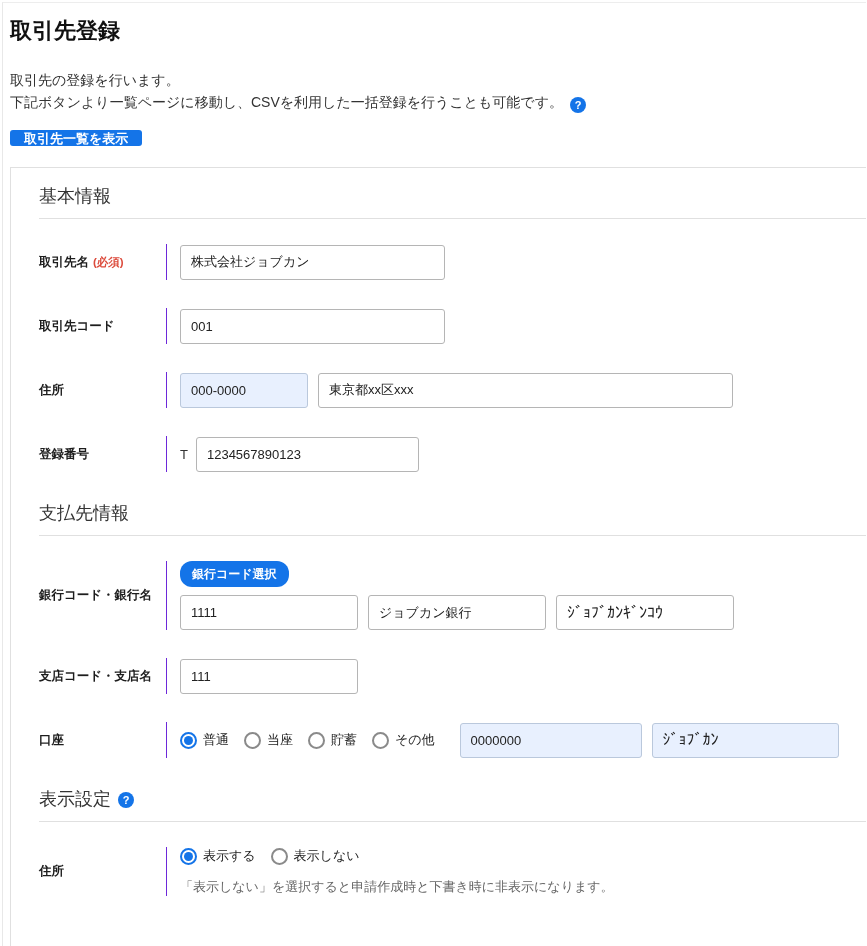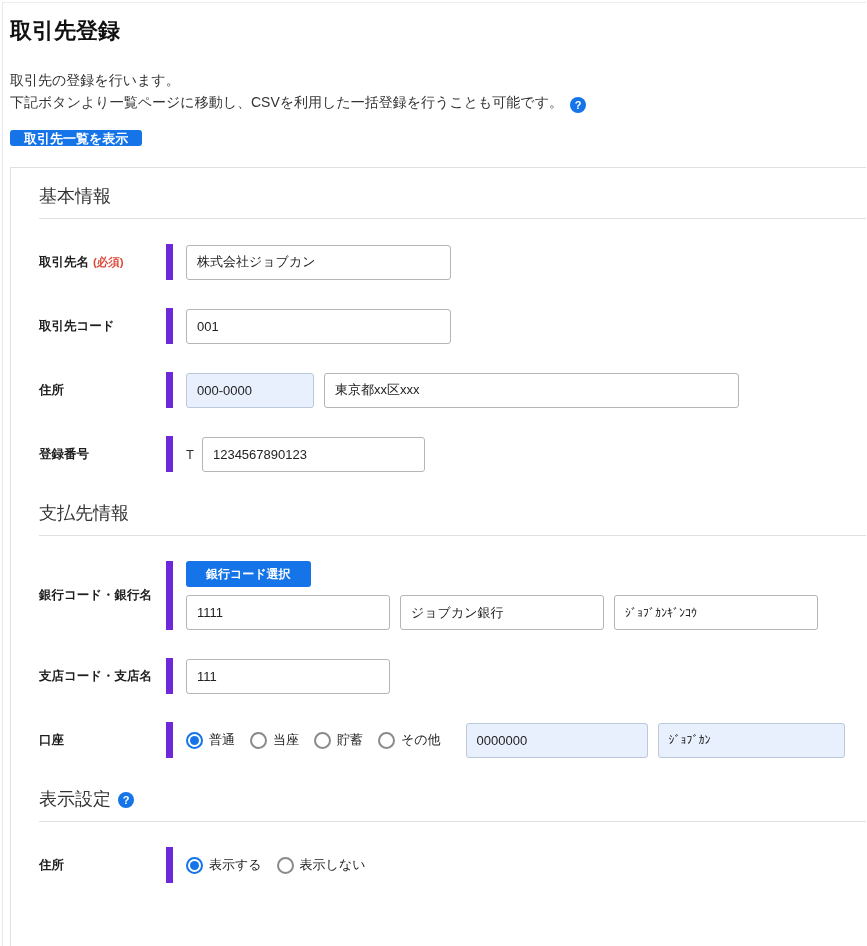--- a/index.html
+++ b/index.html
@@ -38,39 +38,39 @@
   }
   .section-heading .help-icon { vertical-align:1px; }
   .section-divider { border:none; border-bottom:1px solid var(--divider); margin:9px 0 25px 10px; }
   
   .form-row { display:flex; margin:0 0 28px 10px; min-height:36px; }
   .row-label {
     width:127px; flex:none; display:flex; align-items:center;
     font-size:12.5px; font-weight:bold; color:#1d1d1d; line-height:17px;
   }
   .required { color:var(--required-red); font-weight:bold; font-size:11.5px; margin-left:4px; white-space:nowrap; }
-  .row-content { border-left:7px solid #6d28d9; padding-left:13px; flex:1; display:flex; align-items:center; }
+  .row-content { border-left:1px solid #6d28d9; padding-left:13px; flex:1; display:flex; align-items:center; }
   .row-content.col { flex-direction:column; align-items:flex-start; justify-content:center; }
   .text-input {
     height:35px; border:1px solid var(--input-border); border-radius:3px;
     padding:0 10px; font-size:13px; color:#222; background:#fff; font-family:inherit;
   }
-  .text-input.kana { font-size:12px; }
+  .text-input.kana { font-size:16px; }
   .text-input.autofill { background:var(--autofill-bg); border-color:var(--autofill-border); }
   .w-name   { width:265px; }
   .w-postal { width:128px; margin-right:10px; }
   .w-addr   { width:415px; }
   .w-reg    { width:223px; }
-  .w-bank   { width:204px; }
+  .w-bank   { width:178px; }
   .w-acct   { width:182px; }
   .w-holder { width:187px; }
   .prefix-t { font-size:13px; color:#333; margin-right:8px; }
   .btn-small {
-    background:var(--accent); color:#fff; border:none; border-radius:3px;
-    font-size:12px; font-weight:bold; padding:0 20px; height:26px; cursor:pointer;
+    background:var(--accent); color:#fff; border:none; border-radius:12px;
+    font-size:12px; font-weight:bold; padding:0 12px; height:26px; cursor:pointer;
     margin-bottom:8px; font-family:inherit;
   }
   .input-line { display:flex; gap:10px; }
   
   .radio-group { display:flex; align-items:center; }
   .radio-item { display:flex; align-items:center; margin-right:15px; cursor:pointer; font-size:13px; color:#222; }
   .radio-circle {
     width:17px; height:17px; border:2px solid #8a8a8a; border-radius:50%;
     margin-right:6px; position:relative; background:#fff; flex:none;
   }
@@ -197,17 +197,18 @@
         <div class="radio-group">
           <label class="radio-item checked">
             <span class="radio-circle"></span>
             <span class="radio-label">表示する</span>
           </label>
           <label class="radio-item">
             <span class="radio-circle"></span>
             <span class="radio-label">表示しない</span>
           </label>
         </div>
+        <div class="note">「表示しない」を選択すると申請作成時と下書き時に非表示になります。</div>
       </div>
     </div>
 
   </main>
 </div>
 
 </body></html>

